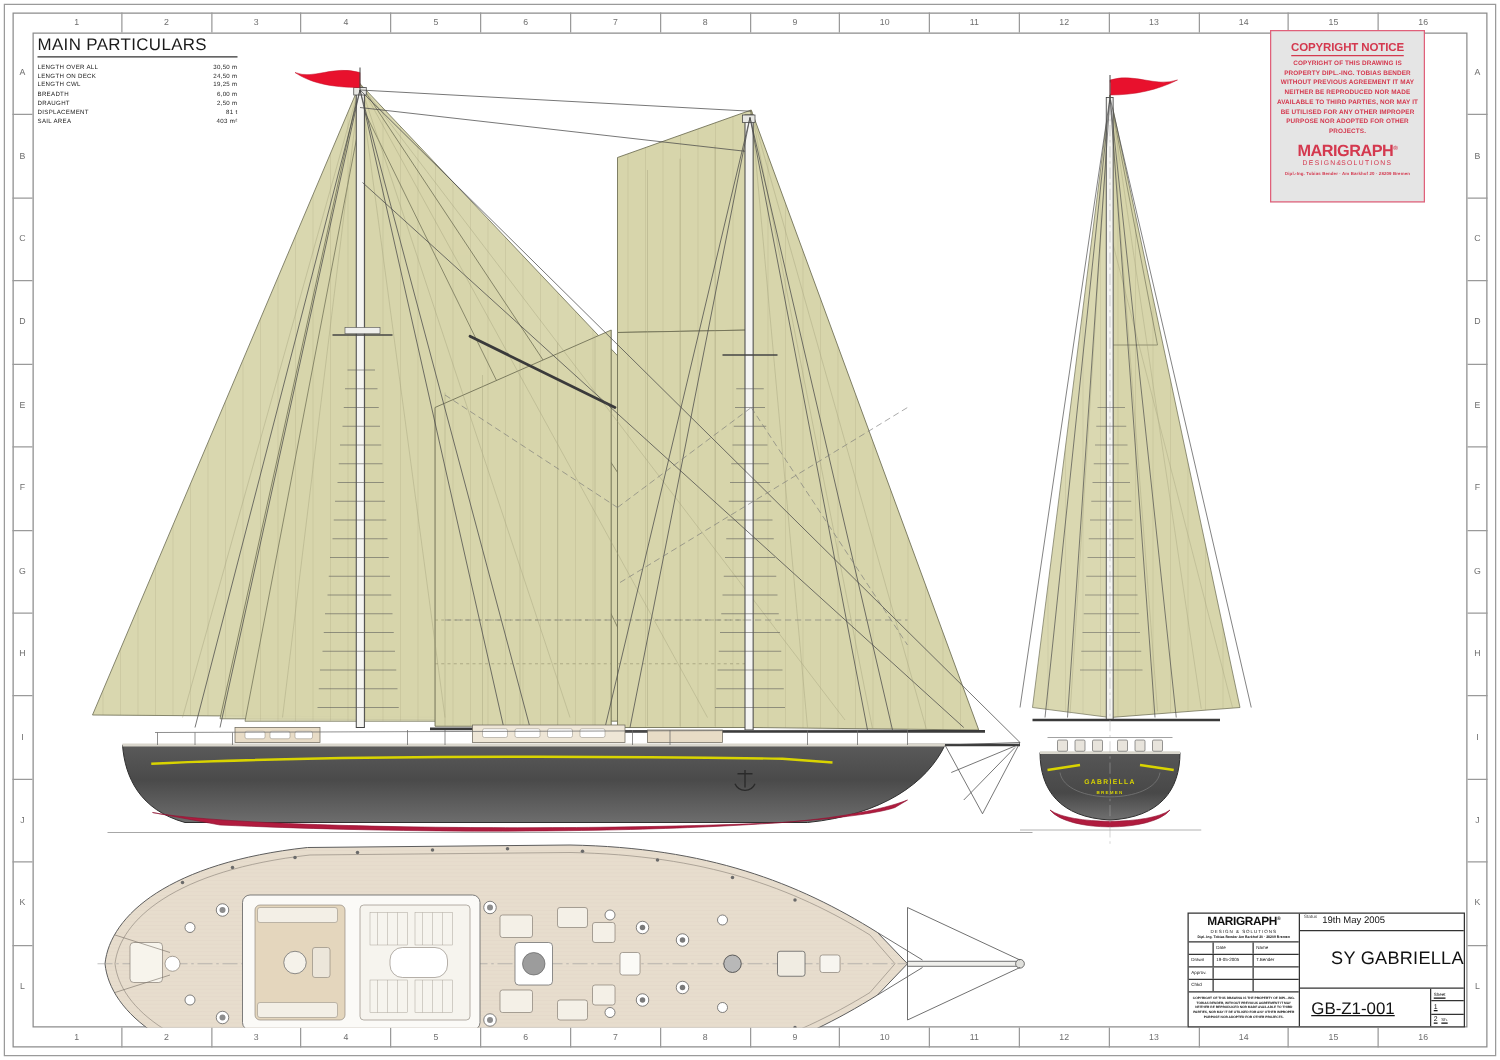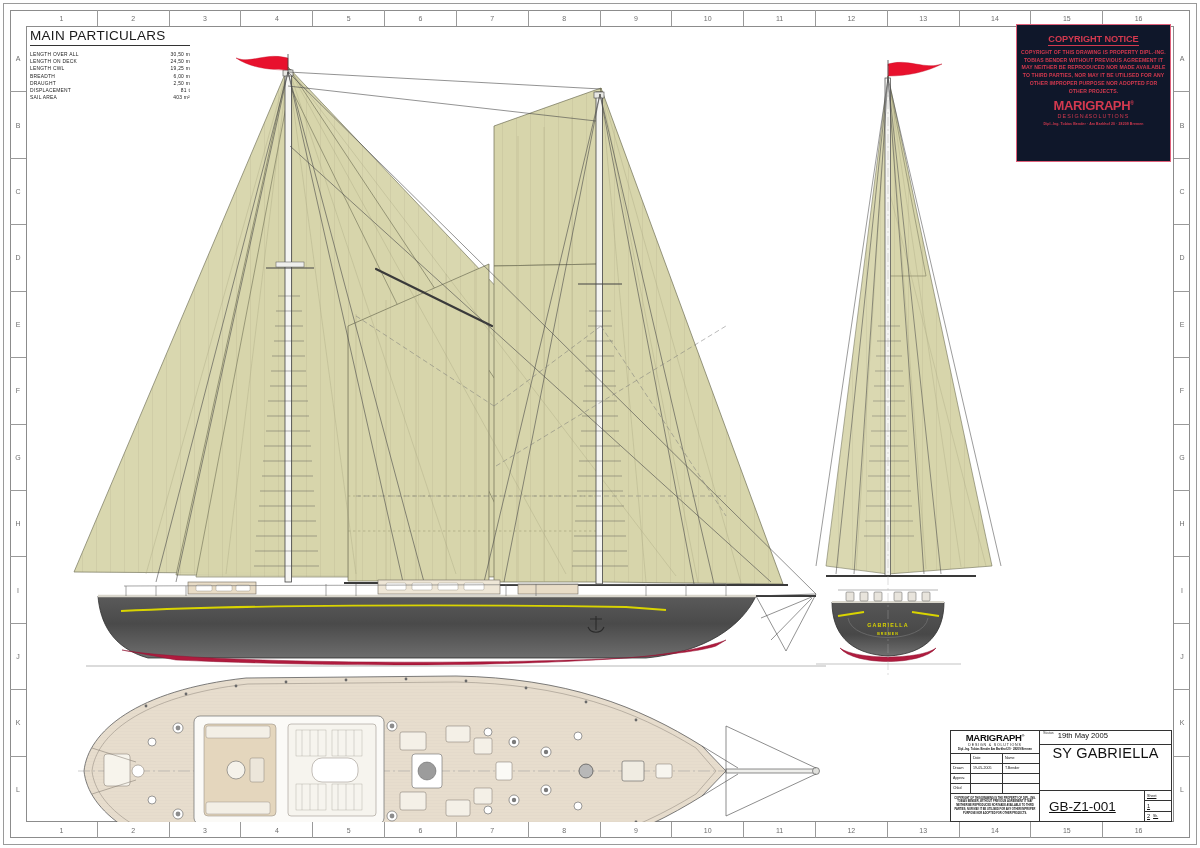--- a/index.html
+++ b/index.html
@@ -30,22 +30,22 @@
   
   #particulars{position:absolute;left:30px;top:28px;width:160px;}
   #particulars h1{font-size:13.5px;font-weight:400;margin:0 0 2px 0;
                   letter-spacing:.3px;color:#1a1a1a;
                   border-bottom:1px solid #333;padding-bottom:2px;}
   #particulars table{border-collapse:collapse;width:100%;margin-top:5px;}
   #particulars td{font-size:4.9px;color:#222;padding:1.1px 0;letter-spacing:.25px;}
   #particulars td.v{text-align:right;}
 
   
-  #copyright{position:absolute;left:1016px;top:24px;width:155px;height:138px;
-             border:1.2px solid #e0607a;background:#0f172a;box-sizing:border-box;
+  #copyright{position:absolute;left:1016px;top:24px;width:124px;height:138px;
+             border:1.2px solid #e0607a;background:#e5e5e5;box-sizing:border-box;
              padding:3px 4px;text-align:center;color:#d4394f;}
   #copyright .cn-title{font-size:9.2px;font-weight:700;letter-spacing:-.1px;
              border-bottom:1px solid #d4394f;display:inline-block;padding-bottom:1px;
              margin-bottom:3px;}
   #copyright .cn-body{font-size:5.1px;line-height:1.52;letter-spacing:.1px;
              font-weight:600;}
   #copyright .cn-logo{font-size:13px;font-weight:700;letter-spacing:-.4px;
              margin-top:4px;line-height:1;}
   #copyright .cn-logo sup{font-size:5px;vertical-align:super;}
   #copyright .cn-sub{font-size:5.4px;letter-spacing:1.1px;margin-top:1px;}
@@ -68,22 +68,22 @@
   .tb-c{border-right:1px solid #333;display:flex;align-items:center;
         padding-left:2px;font-size:3.6px;box-sizing:border-box;}
   .tb-c:last-child{border-right:none;}
   .c1{width:20px;} .c2{width:32px;} .c3{flex:1;}
   .tb-copy{flex:1;font-size:2.6px;line-height:1.45;text-align:center;
            padding:3px 3px;font-weight:700;}
   .tb-right{flex:1;display:flex;flex-direction:column;}
   .tb-status{height:13px;border-bottom:1px solid #333;display:flex;}
   .tb-status .lbl{font-size:3.8px;padding:0 4px 0 3px;color:#444;}
   .tb-status .val{font-size:7.6px;}
-  .tb-name{flex:1;display:flex;flex-direction:column;align-items:center;
-           justify-content:space-between;border-bottom:1px solid #333;}
+  .tb-name{flex:1;display:flex;flex-direction:row;align-items:center;
+           justify-content:flex-end;border-bottom:1px solid #333;}
   .tb-name div{font-size:14.5px;line-height:1.12;letter-spacing:.2px;}
   .tb-bottom{height:30px;display:flex;text-decoration:underline;}
   .tb-dwgno{flex:1;display:flex;align-items:center;padding-left:9px;
             font-size:13.5px;border-right:1px solid #333;}
   .tb-sheet{width:26px;display:flex;flex-direction:column;}
   .tb-sheet .sh-h{height:9px;border-bottom:1px solid #333;font-size:3.6px;
                   padding-left:2px;display:flex;align-items:center;}
   .tb-sheet .sh-n{flex:1;border-bottom:1px solid #333;font-size:5.5px;
                   padding-left:2px;display:flex;align-items:center;}
   .tb-sheet .sh-s{flex:1;font-size:5.5px;padding-left:2px;display:flex;

